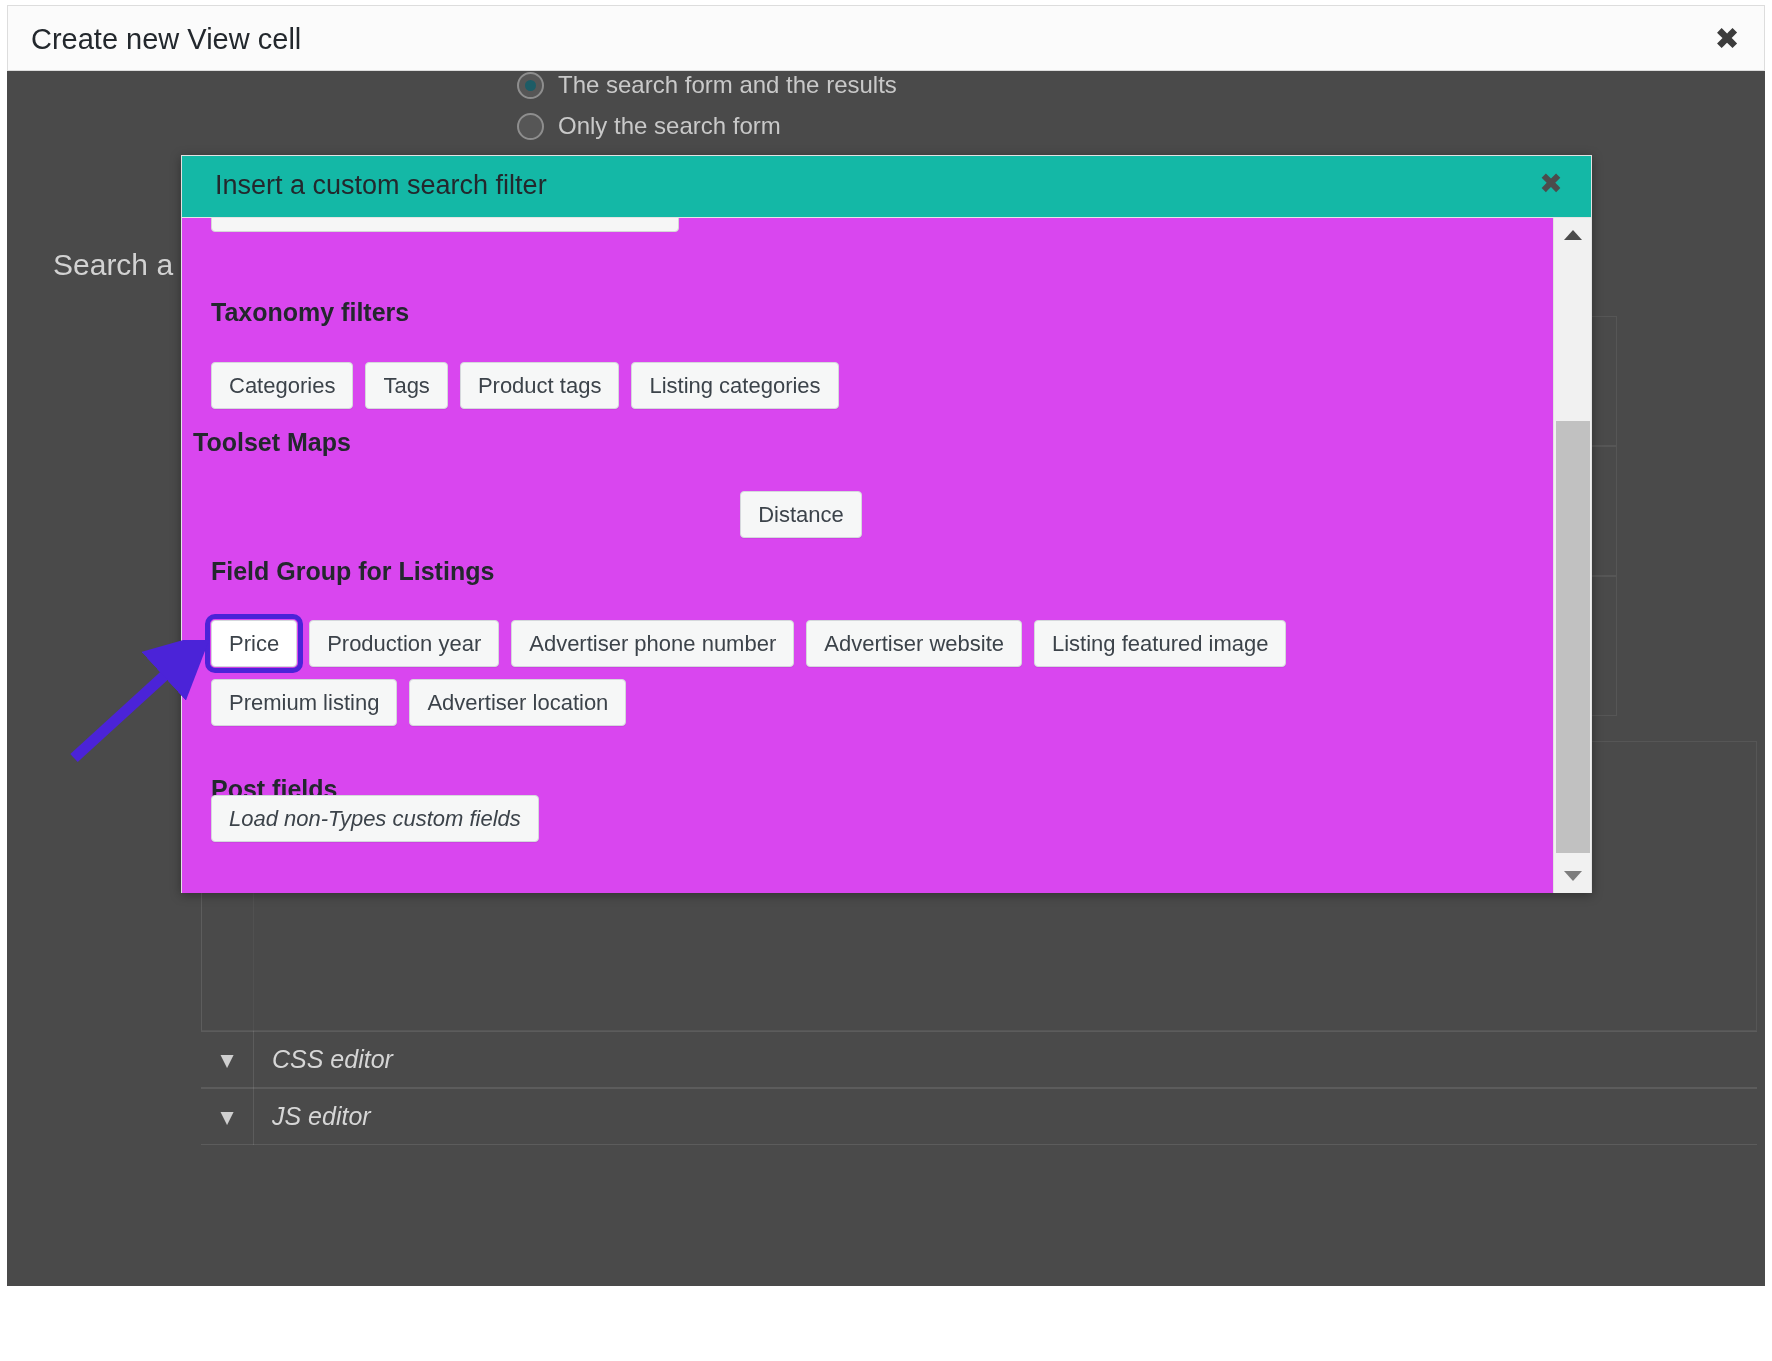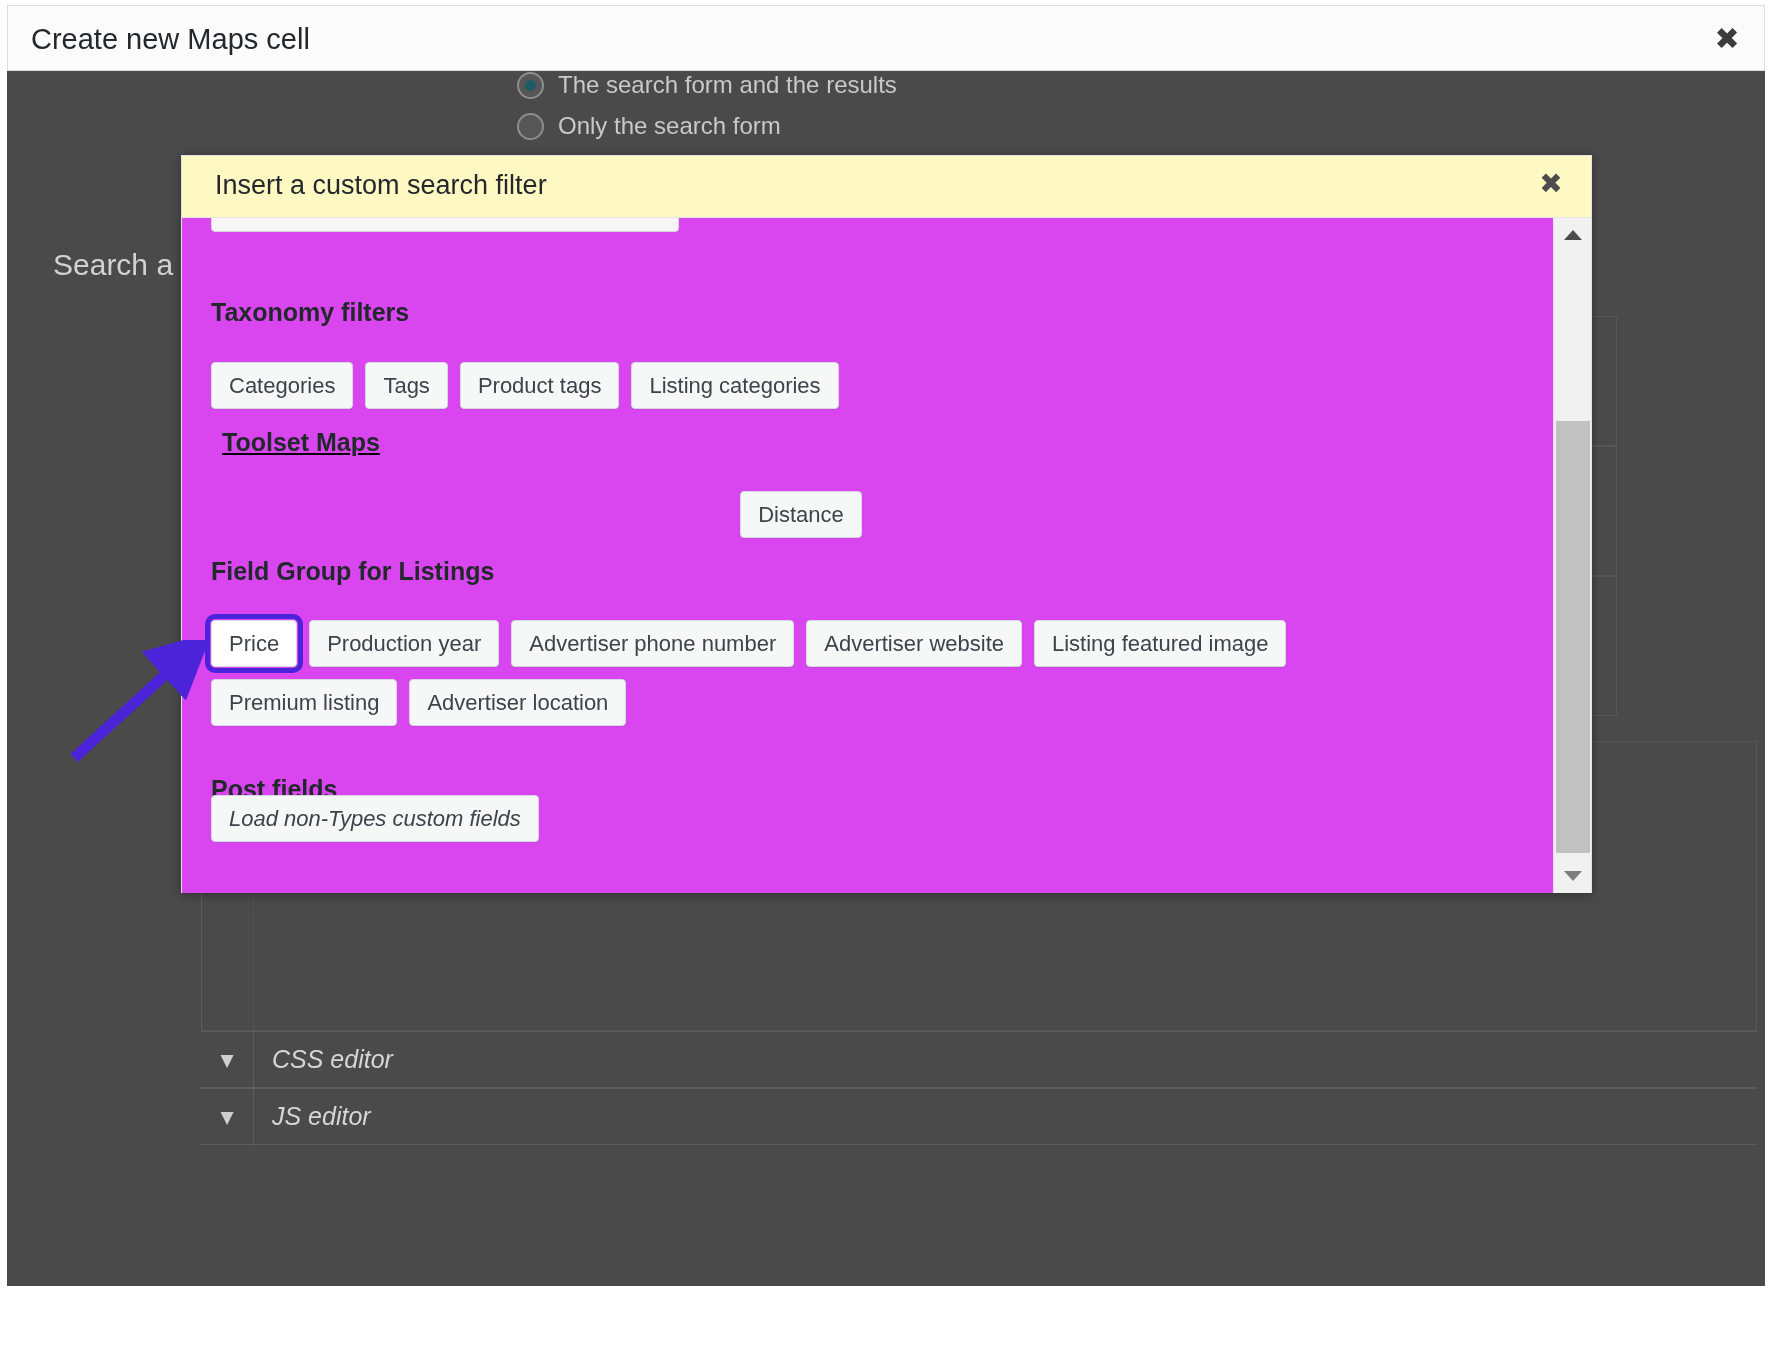--- a/index.html
+++ b/index.html
@@ -129,21 +129,21 @@
     position: absolute;
     left: 181px; top: 155px;
     width: 1411px; height: 738px;
     background: #ffffff;
     box-shadow: 0 2px 10px rgba(0,0,0,0.35);
     border: 1px solid #e2e2e2;
   }
   .dialog-header {
     position: relative;
     height: 62px;
-    background: #fef9c3;
+    background: #14b8a6;
     border-bottom: 1px solid #e5e5e5;
   }
   .dialog-title {
     position: absolute;
     left: 33px; top: 14px;
     font-size: 27px;
     color: #23282d;
     white-space: nowrap;
   }
   .dialog-close {
@@ -301,21 +301,21 @@
     cursor: pointer;
     white-space: nowrap;
   }
 </style>
 </head>
 <body>
 
 <div id="root">
 
   <div class="outer-titlebar">
-    <div class="outer-title">Create new Maps cell</div>
+    <div class="outer-title">Create new View cell</div>
     <div class="outer-close">✖</div>
   </div>
 
   <div class="backdrop">
 
     <div class="bd-radio-row" style="left:510px; top:0px;">
       <span class="bd-radio checked"></span>
       <span>The search form and the results</span>
     </div>
 
@@ -360,21 +360,21 @@
         <div style="position:absolute; left:29px; top:80px;">
           <div class="section-title">Taxonomy filters</div>
         </div>
         <div class="chip-row" style="position:absolute; left:29px; top:144px; width:1180px;">
           <div class="chip">Categories</div>
           <div class="chip">Tags</div>
           <div class="chip">Product tags</div>
           <div class="chip">Listing categories</div>
         </div>
 
-        <div style="position:absolute; left:40px; top:210px;text-decoration:underline;">
+        <div style="position:absolute; left:11px; top:210px;">
           <div class="section-title">Toolset Maps</div>
         </div>
         <div class="chip-row" style="position:absolute; left:29px; top:273px; width:1180px;justify-content:center;">
           <div class="chip">Distance</div>
         </div>
 
         <div style="position:absolute; left:29px; top:339px;">
           <div class="section-title">Field Group for Listings</div>
         </div>
         <div class="chip-row" style="position:absolute; left:29px; top:402px; width:1180px;">

